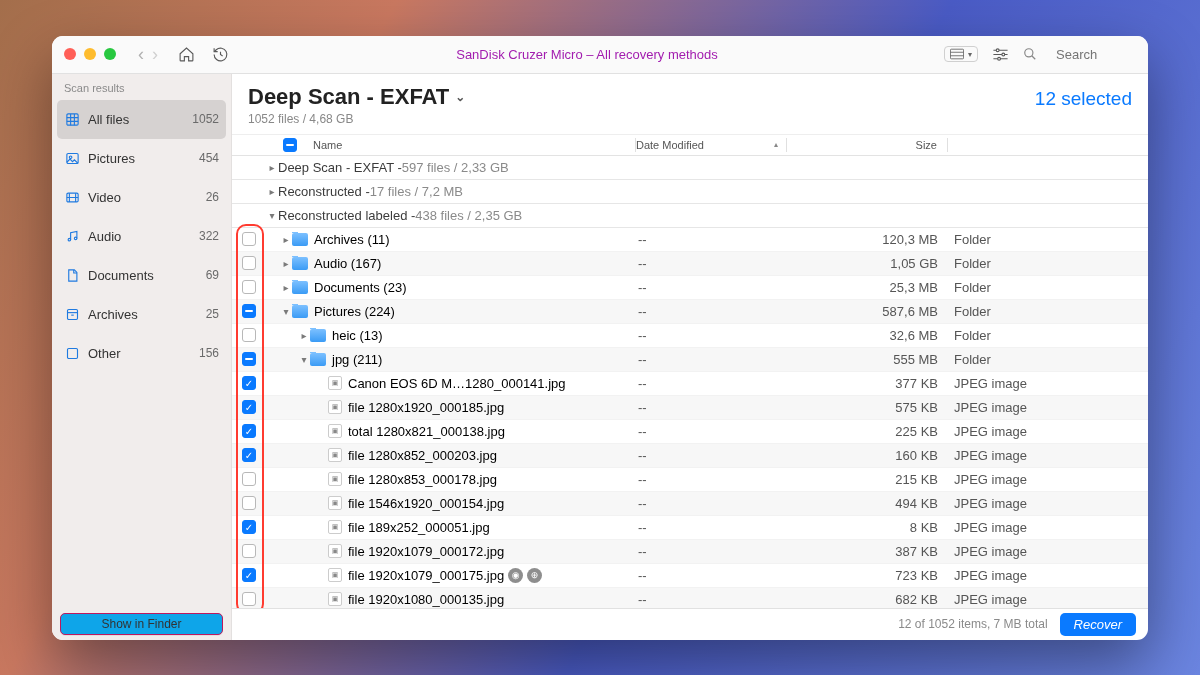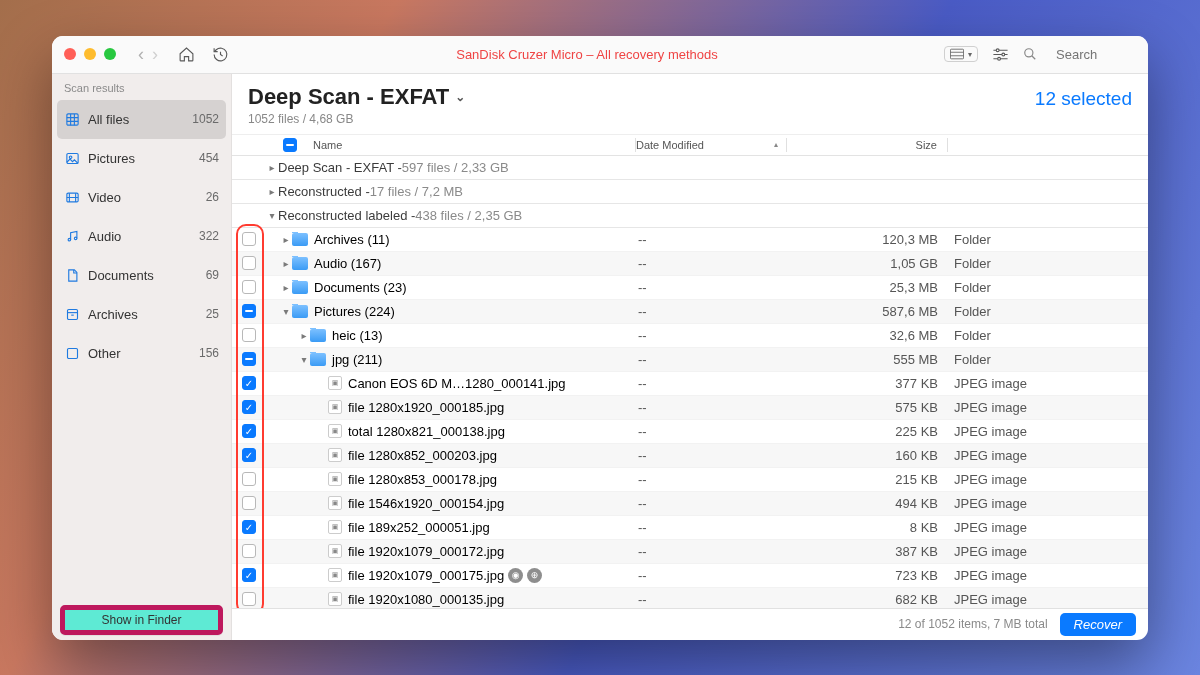--- a/index.html
+++ b/index.html
@@ -24,37 +24,37 @@
     border-bottom: 1px solid #e1e1e1;
     background: #fafafa;
     padding: 0 12px;
   }
   .traffic { display: flex; gap: 8px; margin-right: 10px; }
   .tl { width: 12px; height: 12px; border-radius: 50%; }
   .tl.red { background:#ff5f57; } .tl.yellow{background:#febc2e;} .tl.green{background:#28c840;}
   .nav-arrows { display:flex; gap:0px; margin-left:8px; color:#b0b0b0; }
   .nav-arrows span { font-size:18px; padding:0 4px; cursor:default;}
   .tb-icon { color:#5a5a5a; width:20px; display:flex; justify-content:center; font-size:15px; margin-left:14px;}
-  .titlebar-center { flex:1; text-align:center; font-size:13px; color:#ef4444; }
+  .titlebar-center { flex:1; text-align:center; font-size:13px; color:#a21caf; }
   .tb-right { display:flex; align-items:center; gap:14px; }
   .dropdown-box { display:flex; align-items:center; gap:4px; border:1px solid #d0d0d0; border-radius:4px; padding:1px 5px; font-size:11px; color:#666;}
   .search-wrap { display:flex; align-items:center; gap:19px; color:#888; font-size:13px; min-width:100px;}
   .search-wrap input { border:none; outline:none; font-size:13px; color:#333; width:80px; background:transparent;}
   
   .body { flex:1; display:flex; overflow:hidden; }
   
   .sidebar { width:180px; flex:0 0 180px; background:#f1edec; border-right:1px solid #e3e0df; display:flex; flex-direction:column;}
   .sb-header { font-size:11px; color:#8a8a8a; padding:8px 12px 6px; }
   .sb-item { display:flex; align-items:center; height:39px; padding:0 12px; font-size:13px; color:#333; cursor:default;}
   .sb-item.selected { background:#d6d2d1; border-radius:5px; margin:0 5px; padding:0 7px;}
   .sb-item .sb-ico { width:16px; height:16px; margin-right:8px; display:flex; align-items:center; justify-content:center; color:#1f7ae0; flex-shrink:0;}
   .sb-item .sb-label { flex:1; }
   .sb-item .sb-count { font-size:12px; color:#6a6a6a; }
   .sidebar-footer { margin-top:auto; padding:5px 8px;}
-  .sb-btn { width:100%; background:#5eead4; border:5px solid #be185d; border-radius:5px; font-size:12px; padding:3px 0; color:#333; box-shadow:0 1px 0 rgba(0,0,0,0.06);}
+  .sb-btn { width:100%; background:#0ea5e9; border:1px solid #be185d; border-radius:5px; font-size:12px; padding:3px 0; color:#333; box-shadow:0 1px 0 rgba(0,0,0,0.06);}
   
   .main { flex:1; display:flex; flex-direction:column; overflow:hidden;}
   .main-header { padding:10px 16px 8px; position:relative;}
   .mh-title { font-size:22px; font-weight:700; color:#222; display:flex; align-items:center; gap:6px;}
   .mh-sub { font-size:12px; color:#888; margin-top:2px;}
   .mh-selected { position:absolute; right:16px; top:14px; font-size:19px; color:#0a7aff; font-weight:500;}
   
   .cols { display:flex; align-items:center; height:22px; border-top:1px solid #eee; border-bottom:1px solid #e3e3e3; font-size:11px; color:#555; background:#fff;padding-left:41px;}
   .col-check { width:34px; display:flex; justify-content:center;}
   .col-name { flex:1; padding-left:6px;}

